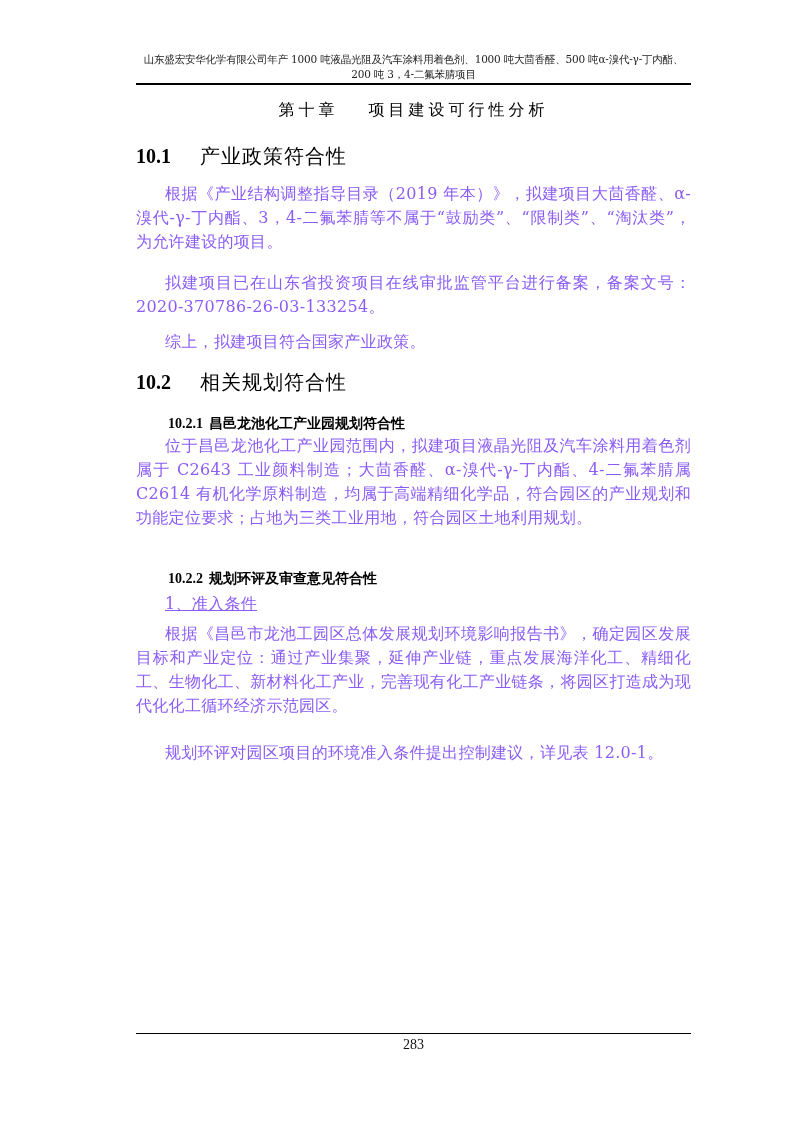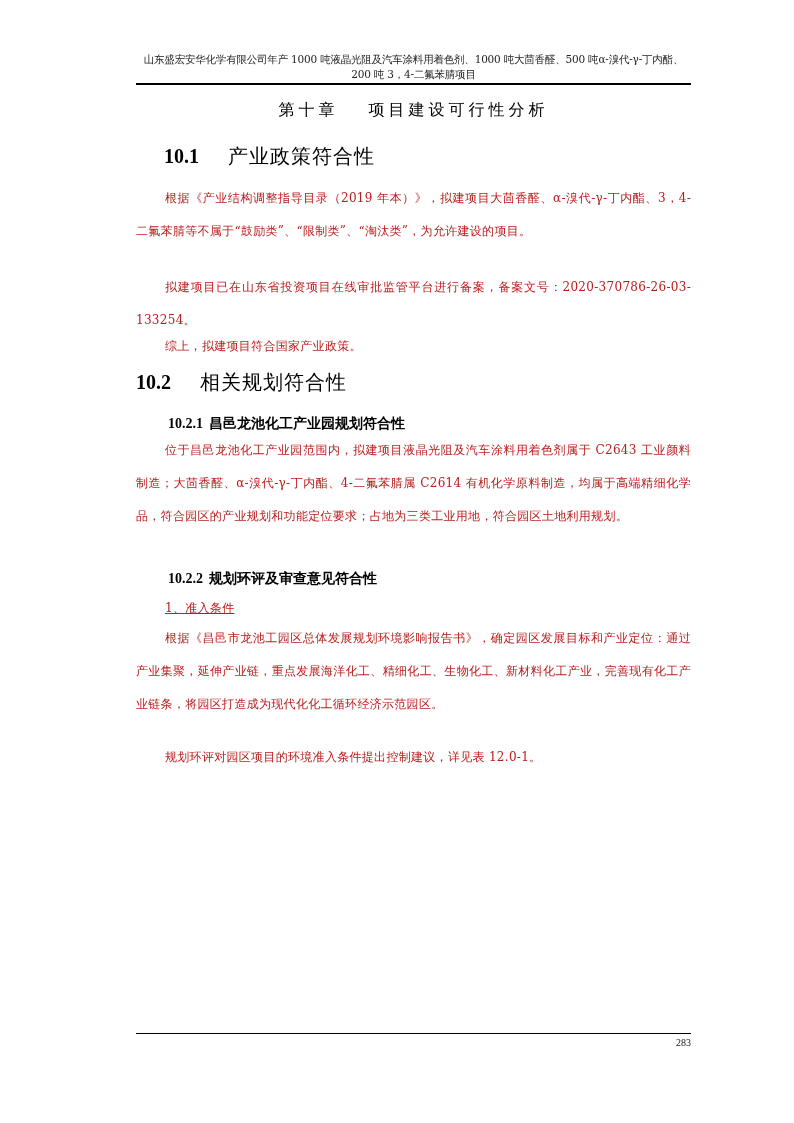--- a/index.html
+++ b/index.html
@@ -77,59 +77,59 @@
       color: #000;
     }
     .h3 .num {
       font-family: "Liberation Serif", serif;
       margin-right: 6px;
     }
     .para {
       position: absolute;
       left: 120px;
       width: 555px;
-      font-size: 12px;
-      line-height: 33px;
-      color: #b91c1c;
+      font-size: 16px;
+      line-height: 24px;
+      color: #8b5cf6;
       text-align: justify;
       text-indent: 29px;
       letter-spacing: 0.3px;
     }
     .footer-rule {
       position: absolute;
       left: 120px;
       width: 555px;
       top: 1033px;
       height: 1px;
       background: #000;
     }
     .page-number {
       position: absolute;
       left: 120px;
       width: 555px;
       top: 1037px;
-      text-align: right;
+      text-align: center;
       font-family: "Liberation Serif", serif;
-      font-size: 10px;
+      font-size: 14px;
       color: #111;
     }
   </style>
 </head>
 <body>
 
 <div class="page">
 
   <div class="running-header">山东盛宏安华化学有限公司年产 1000 吨液晶光阻及汽车涂料用着色剂、1000 吨大茴香醛、500 吨α-溴代-γ-丁内酯、200 吨 3，4-二氟苯腈项目</div>
   <div class="header-rule"></div>
 
   <div class="chapter-title">
     <span>第十章</span><span class="gap"></span><span>项目建设可行性分析</span>
   </div>
 
-  <div class="h2" style="top:143px;margin-left:28px;">
+  <div class="h2" style="top:143px;">
     <span class="num">10.1</span><span>产业政策符合性</span>
   </div>
 
   <div class="para" style="top:182px;">根据《产业结构调整指导目录（2019 年本）》，拟建项目大茴香醛、α-溴代-γ-丁内酯、3，4-二氟苯腈等不属于“鼓励类”、“限制类”、“淘汰类”，为允许建设的项目。</div>
   <div class="para" style="top:271px;">拟建项目已在山东省投资项目在线审批监管平台进行备案，备案文号：2020-370786-26-03-133254。</div>
   <div class="para" style="top:330px;">综上，拟建项目符合国家产业政策。</div>
 
   <div class="h2" style="top:369px;">
     <span class="num">10.2</span><span>相关规划符合性</span>
   </div>

